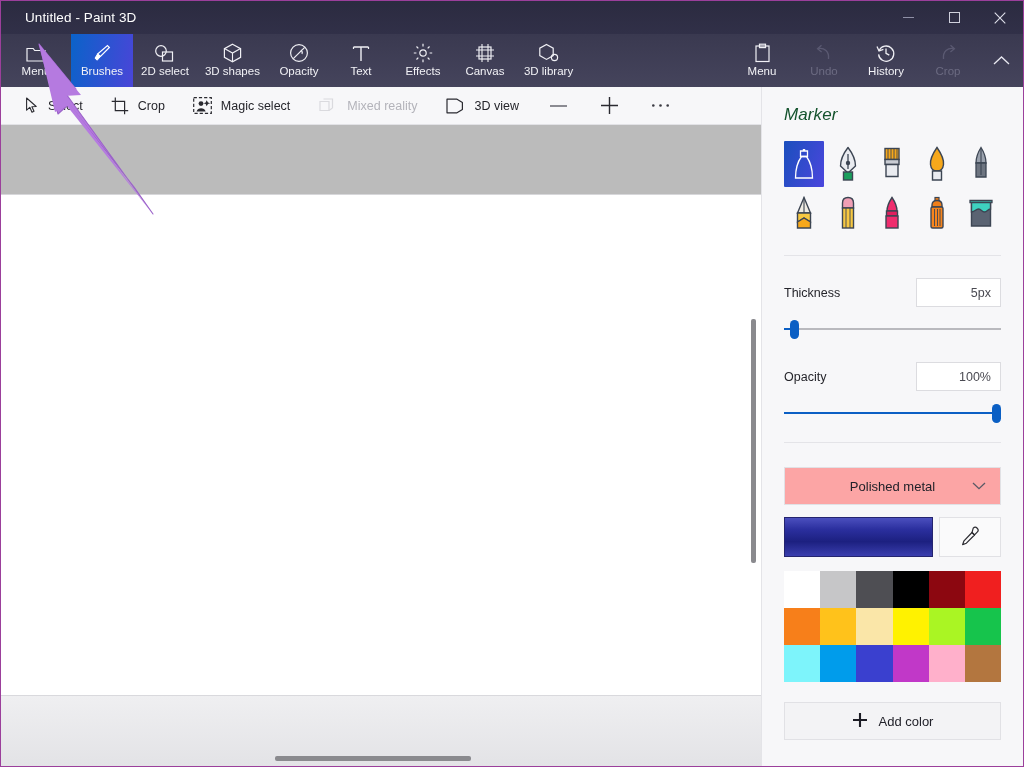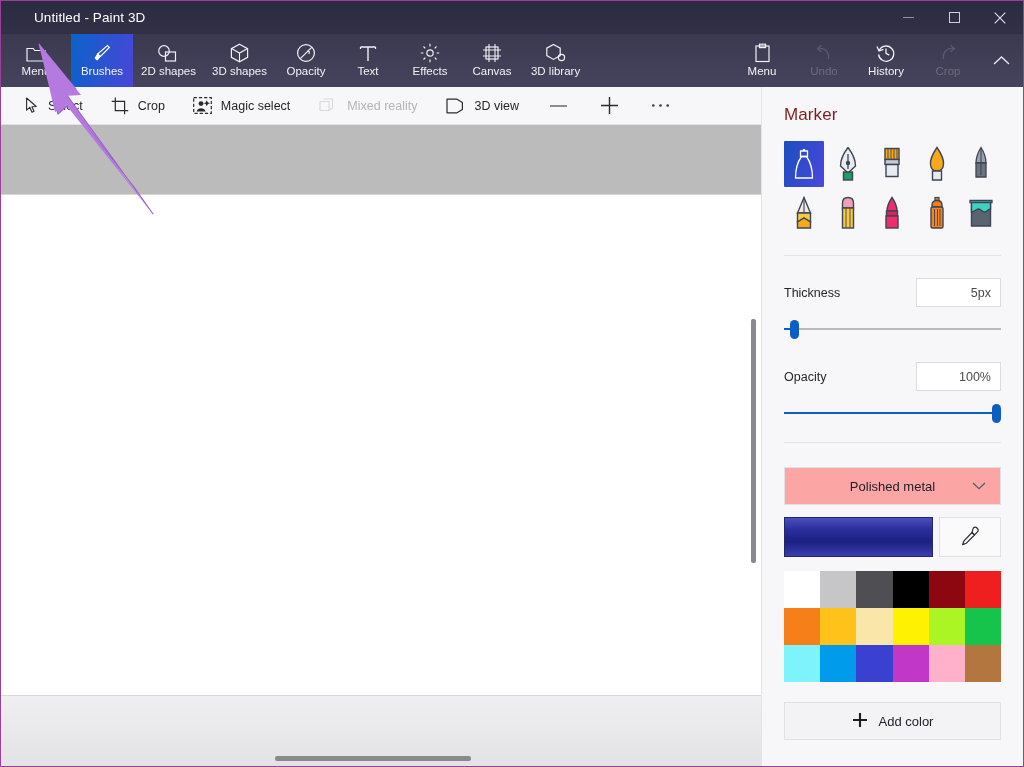--- a/index.html
+++ b/index.html
@@ -13,21 +13,21 @@
     border: 1px solid #9b3f9b; overflow: hidden; background:#fff;
   }
 
   
   .titlebar {
     position: absolute; left:0; top:0; width:1022px; height:33px;
     background: linear-gradient(180deg,#2b2b40 0%, #313048 100%);
     display:flex; align-items:center;
   }
   .title-text {
-    color:#ffffff; font-size:13.5px; margin-left:33px;
+    color:#ffffff; font-size:13.5px; margin-left:24px;
     letter-spacing:.1px; white-space:nowrap;
   }
   .win-controls { position:absolute; right:0; top:0; height:33px; display:flex; }
   .win-btn {
     width:46px; height:33px; display:flex; align-items:center; justify-content:center;
     color:#e8e8ef;
   }
   .win-btn svg { display:block; }
 
   
@@ -103,21 +103,21 @@
   
   .arrow-anno { position:absolute; left:0; top:0; pointer-events:none; }
 
   
   .panel {
     position:absolute; right:0; top:86px; width:262px; height:679px;
     background:#f7f7f9; border-left:1px solid #e4e4e8;
     padding:18px 22px 0 22px; overflow:hidden;
   }
   .panel-title {
-    color:#7f1d1d; font-size:17px; font-weight:400; margin-bottom:16px; letter-spacing:.1px;
+    color:#14532d; font-size:17px; font-weight:400; margin-bottom:16px; letter-spacing:.1px;font-style:italic;
   }
   .brush-grid { display:grid; grid-template-columns:repeat(5,1fr); gap:4px; }
   .brush-cell {
     height:46px; display:flex; align-items:center; justify-content:center; border-radius:1px;
   }
   .brush-cell.sel { background: linear-gradient(110deg,#1b4fbd 0%, #4b46dd 100%); }
 
   .sep { height:1px; background:#e4e4e8; margin:18px 0 0 0; }
 
   .row-label {
@@ -212,21 +212,21 @@
       <span class="lb">Brushes</span>
     </div>
 
     <div class="rb">
       <span class="ic">
         <svg width="22" height="19" viewBox="0 0 22 19">
           <circle cx="7" cy="7" r="5.3" fill="none" stroke="#f0f0f5" stroke-width="1.2"></circle>
           <rect x="8.5" y="8" width="10" height="9" fill="none" stroke="#f0f0f5" stroke-width="1.2"></rect>
         </svg>
       </span>
-      <span class="lb">2D shapes</span>
+      <span class="lb">2D select</span>
     </div>
 
     <div class="rb">
       <span class="ic">
         <svg width="19" height="20" viewBox="0 0 19 20">
           <path d="M9.5 1.2 L17.6 5.6 V14.3 L9.5 18.8 L1.4 14.3 V5.6 Z" fill="none" stroke="#f0f0f5" stroke-width="1.2"></path>
           <path d="M1.4 5.6 L9.5 10 L17.6 5.6 M9.5 10 V18.8" fill="none" stroke="#f0f0f5" stroke-width="1.1"></path>
         </svg>
       </span>
       <span class="lb">3D shapes</span>

